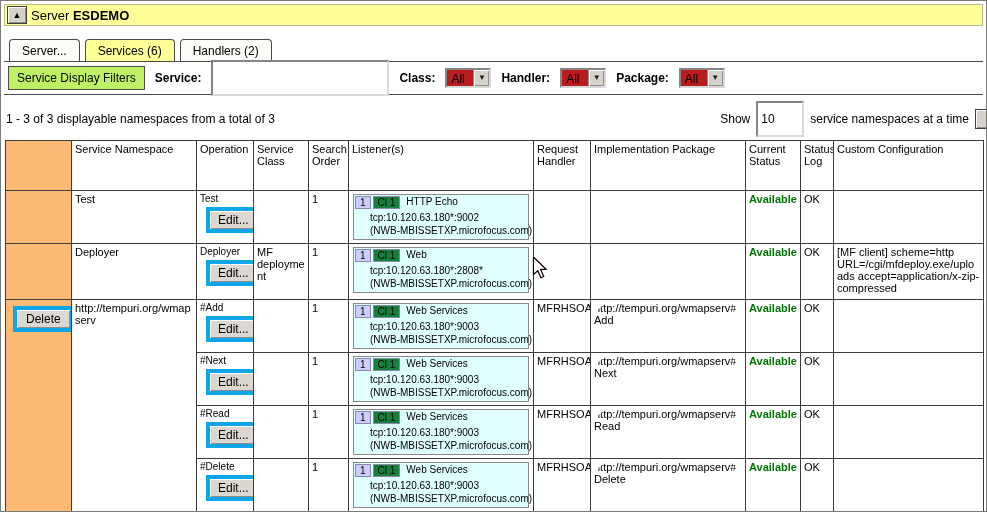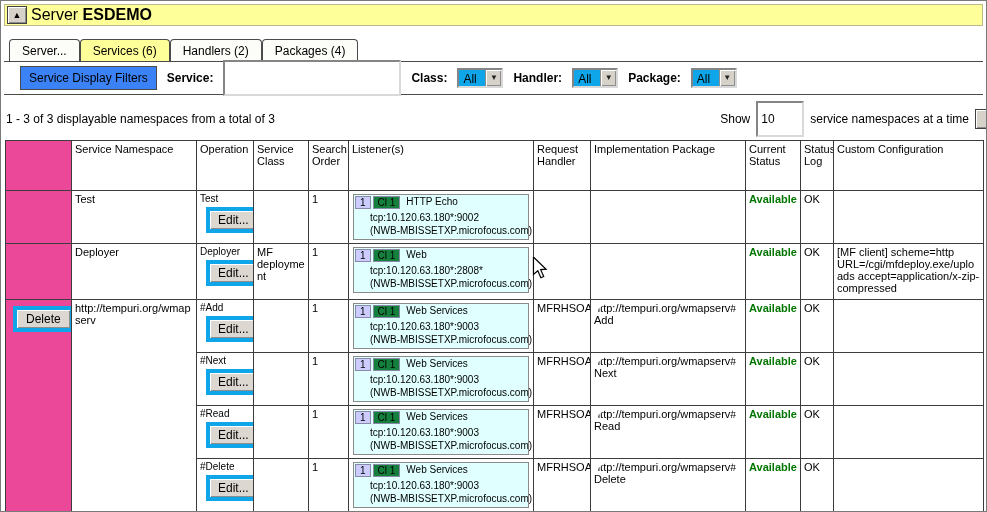--- a/index.html
+++ b/index.html
@@ -4,54 +4,54 @@
 <style>
   * { box-sizing: border-box; margin: 0; padding: 0; }
   html,body { background:#fff; }
   body { font-family:"Liberation Sans", sans-serif; font-size:11px; color:#000; }
   .app { position:relative; width:987px; height:512px; border:1px solid #7a7a7a; background:#fff; padding:3px; overflow:hidden; }
 
   
   .title-bar { display:flex; align-items:center; height:22px; background:#ffff99; border:1px solid #b9b98a; }
   .collapse-btn { width:20px; height:18px; margin:0 4px 0 2px; background:#d6d2ca; border:1px solid #404040;
     box-shadow:inset 1px 1px 0 #fff, inset -1px -1px 0 #8d8d8d; font-size:9px; line-height:14px; cursor:default; }
-  .title-text { font-size:16px; }
+  .title-text { font-size:13px; }
   .title-text b { font-weight:bold; }
 
   
-  .tabs-row { display:flex; margin-top:13px; padding-left:5px; border-bottom:1px solid #4a4a4a; align-items:flex-end; }
+  .tabs-row { display:flex; gap:5px; margin-top:13px; padding-left:5px; border-bottom:1px solid #4a4a4a; align-items:flex-end; }
   .tab { border:1px solid #4a4a4a; border-bottom:none; border-radius:4px 4px 0 0; background:#fcfcf8;
     padding:4px 12px 3px 12px; font-size:12px; cursor:default; }
   .tab.active { background:#ffff99; }
 
   
   .filter-bar { display:flex; align-items:center; gap:10px; border-bottom:1px solid #4a4a4a; padding:4px 4px; height:33px; }
-  .filter-title { background:#3b82f6; border:1px solid #4a4a4a; padding:4px 8px; font-size:12px; white-space:nowrap;margin-left:12px; }
+  .filter-title { background:#bef264; border:1px solid #4a4a4a; padding:4px 8px; font-size:12px; white-space:nowrap; }
   .f-label { font-size:12px; font-weight:bold; white-space:nowrap; }
   .text-input { height:19px; border:2px inset #d9d9d9; background:#fff; font-family:inherit; font-size:12px; padding:16px 3px; }
   .svc-input { width:178px; }
-  .fake-select { display:inline-flex; align-items:flex-end; border:2px inset #d9d9d9; background:#0ea5e9; height:20px; }
+  .fake-select { display:inline-flex; align-items:flex-end; border:2px inset #d9d9d9; background:#b91c1c; height:20px; }
   .fake-select .sel-val { padding:1px 6px 0 4px; font-size:12px; min-width:26px; }
   .fake-select .sel-arrow { width:16px; background:#d6d2ca; border-left:1px solid #8d8d8d;
     box-shadow:inset 1px 1px 0 #fff, inset -1px -1px 0 #8d8d8d; font-size:8px; text-align:center; line-height:16px; color:#222; }
 
   
   .status-row { display:flex; align-items:center; justify-content:space-between; margin:6px 2px 3px 2px; }
   .summary { font-size:12px; }
   .show-group { display:flex; align-items:center; gap:6px; }
   .show-label, .show-suffix { font-size:12px; white-space:nowrap; }
   .show-input { width:48px; }
   .partial-btn { width:15px; height:20px; margin-right:-9px; background:#d6d2ca; border:1px solid #404040;
     box-shadow:inset 1px 1px 0 #fff, inset -1px -1px 0 #8d8d8d; }
 
   
   .services-table { border-collapse:collapse; table-layout:fixed; width:979px; margin-left:1px; }
   .services-table th, .services-table td { border:1px solid #3c3c3c; vertical-align:top; text-align:left;
     padding:2px 3px; font-size:11px; font-weight:normal; overflow:hidden; }
-  th.c-action, td.c-action { background:#ec4899; }
+  th.c-action, td.c-action { background:#fdba74; }
   thead tr { height:50px;margin-top:30px; }
   tr.rowA { height:49px; }
   tr.rowB { height:56px; }
   tr.rowC { height:50px; }
   .c-ns { font-size:10px; overflow-wrap:anywhere; }
   .c-impl { font-size:10px; overflow-wrap:anywhere;border-radius:26px; }
   .c-config { font-size:10px; overflow-wrap:anywhere; }
   .available { color:#007600; font-weight:bold; }
 
   .btn3d { font-family:"Liberation Sans", sans-serif; font-size:11px; color:#000; background:#dcd8d1;
@@ -82,21 +82,20 @@
     <button class="collapse-btn">▲</button>
     <div class="title-text">
       <span>Server</span>&nbsp;<b>ESDEMO</b>
     </div>
   </div>
 
   <div class="tabs-row">
     <div class="tab">Server...</div>
     <div class="tab active">Services (6)</div>
     <div class="tab">Handlers (2)</div>
-    <div class="tab">Packages (4)</div>
   </div>
 
   <div class="filter-bar">
     <span class="filter-title">Service Display Filters</span>
     <span class="f-label">Service:</span>
     <input class="text-input svc-input" type="text" value="" style="">
     <span class="f-label">Class:</span>
     <span class="fake-select">
       <span class="sel-val">All</span>
       <span class="sel-arrow">▼</span>

